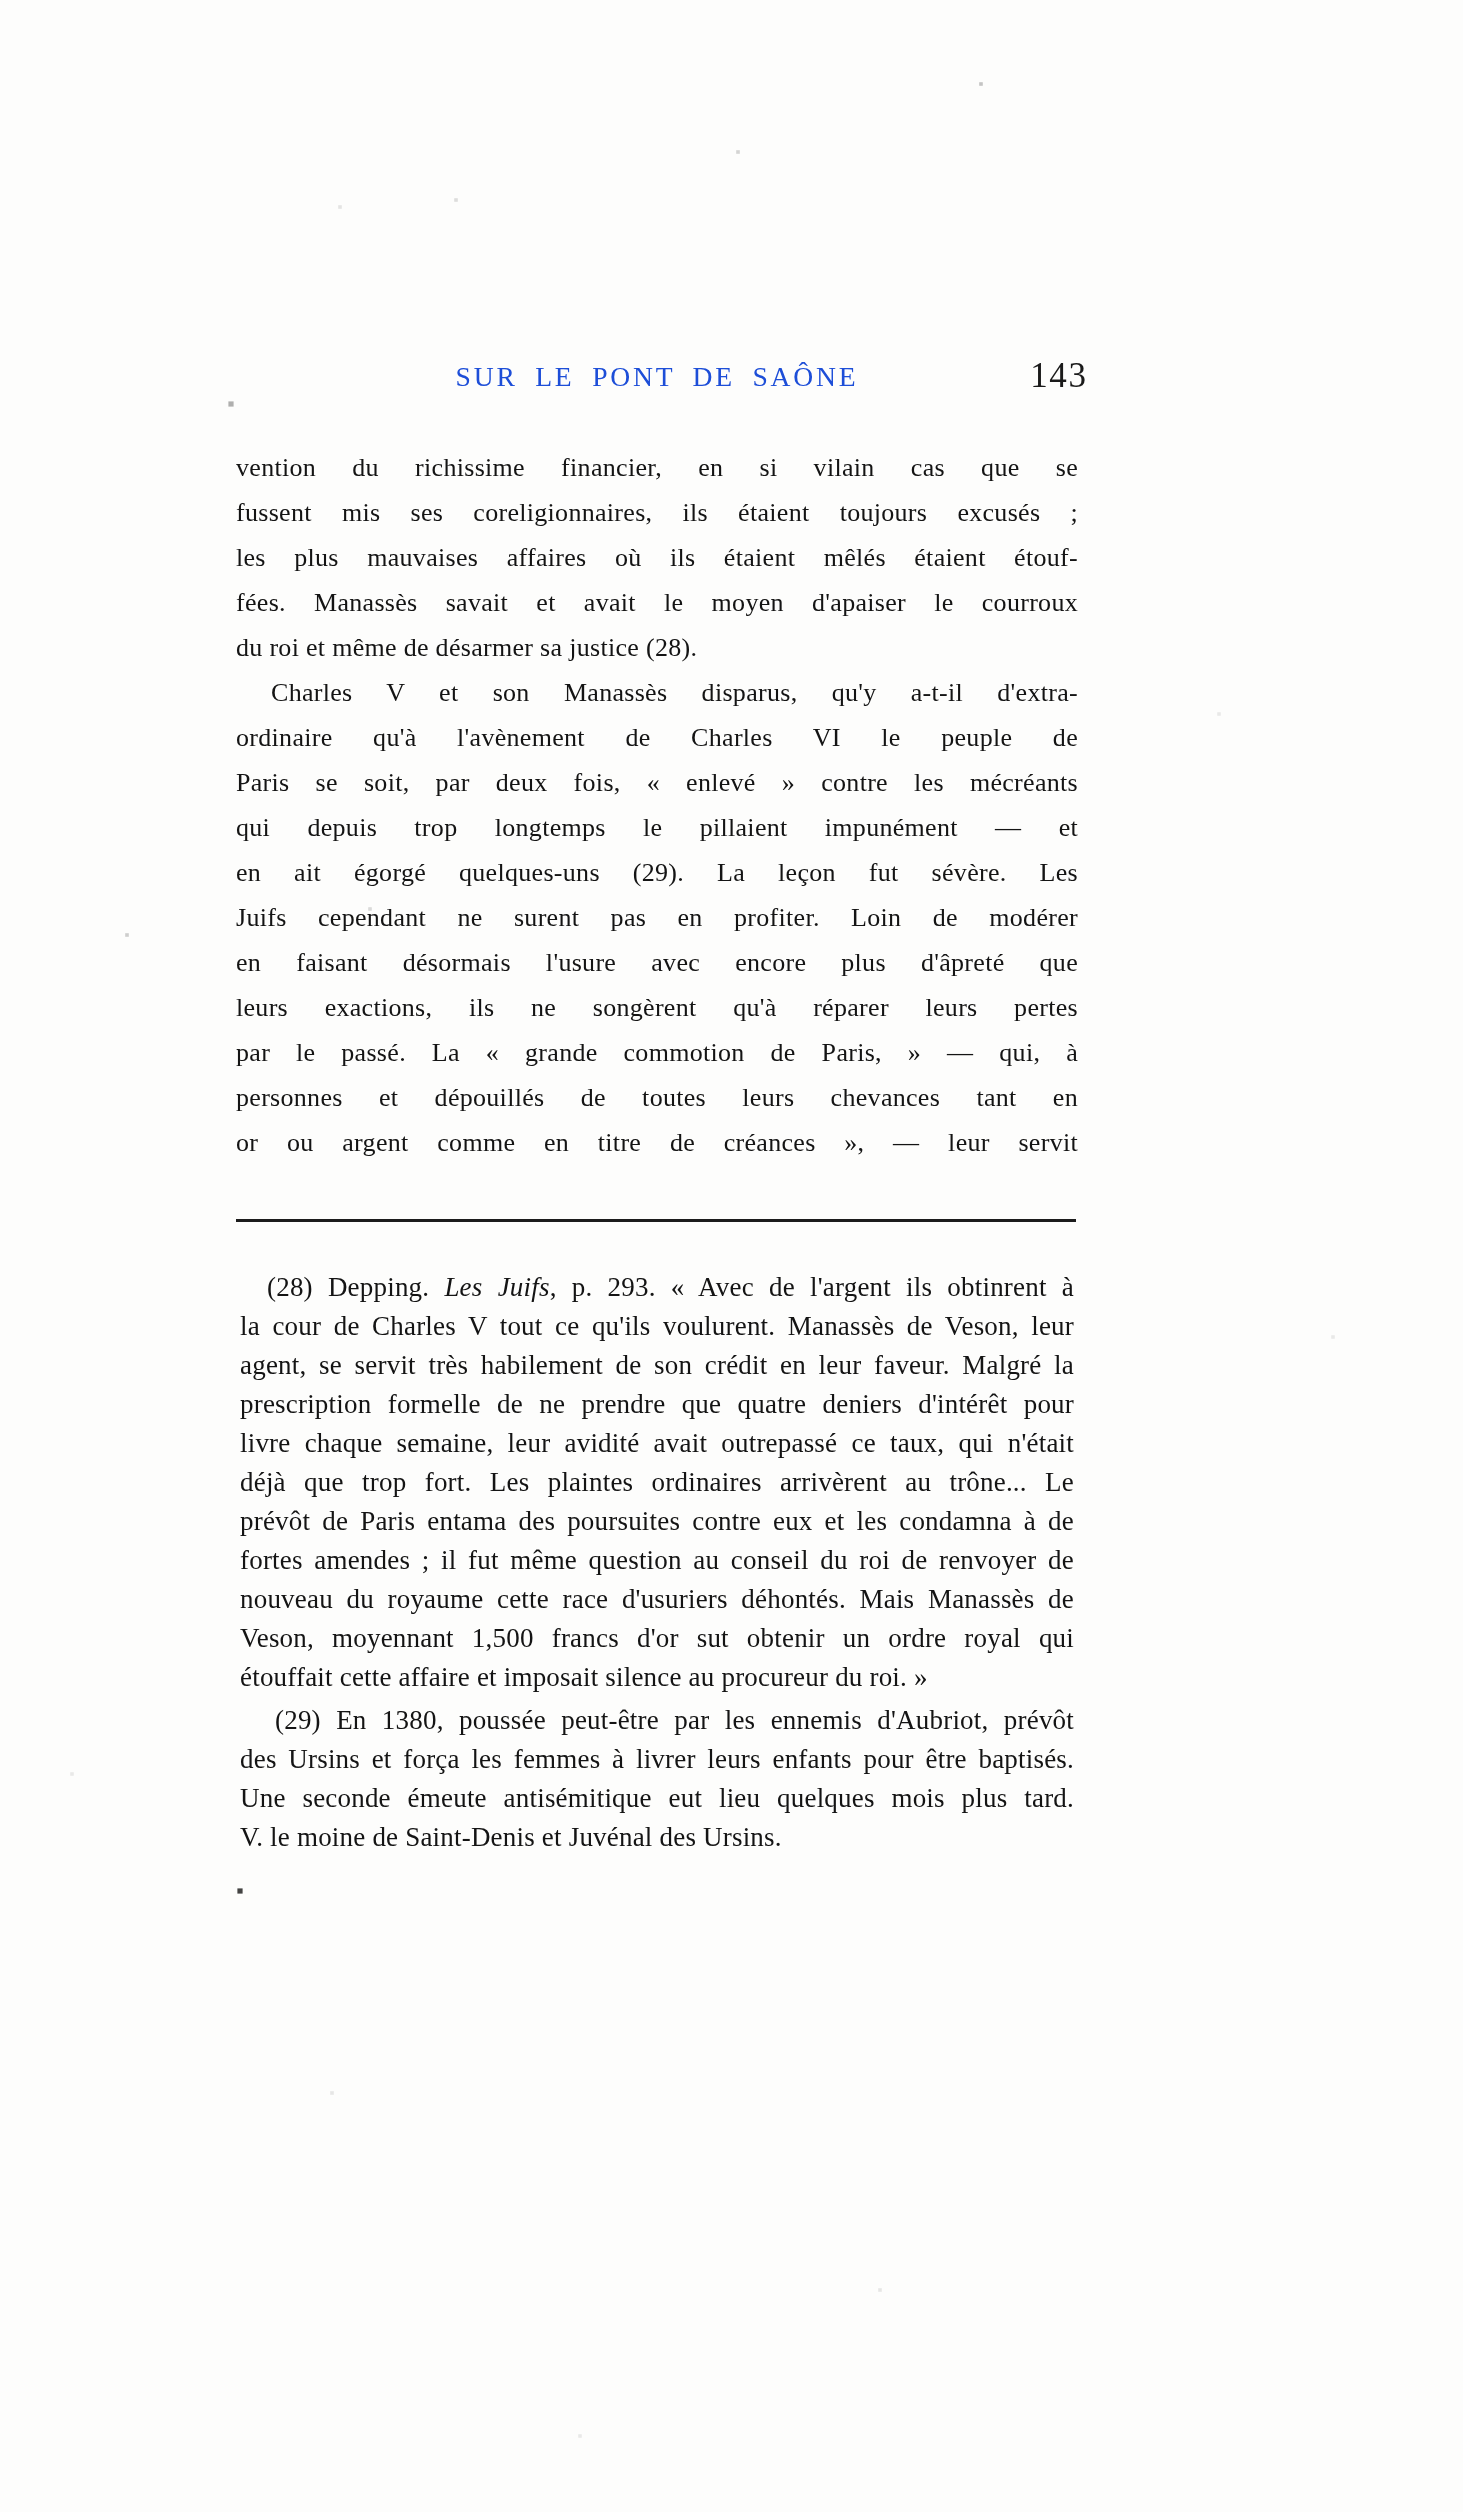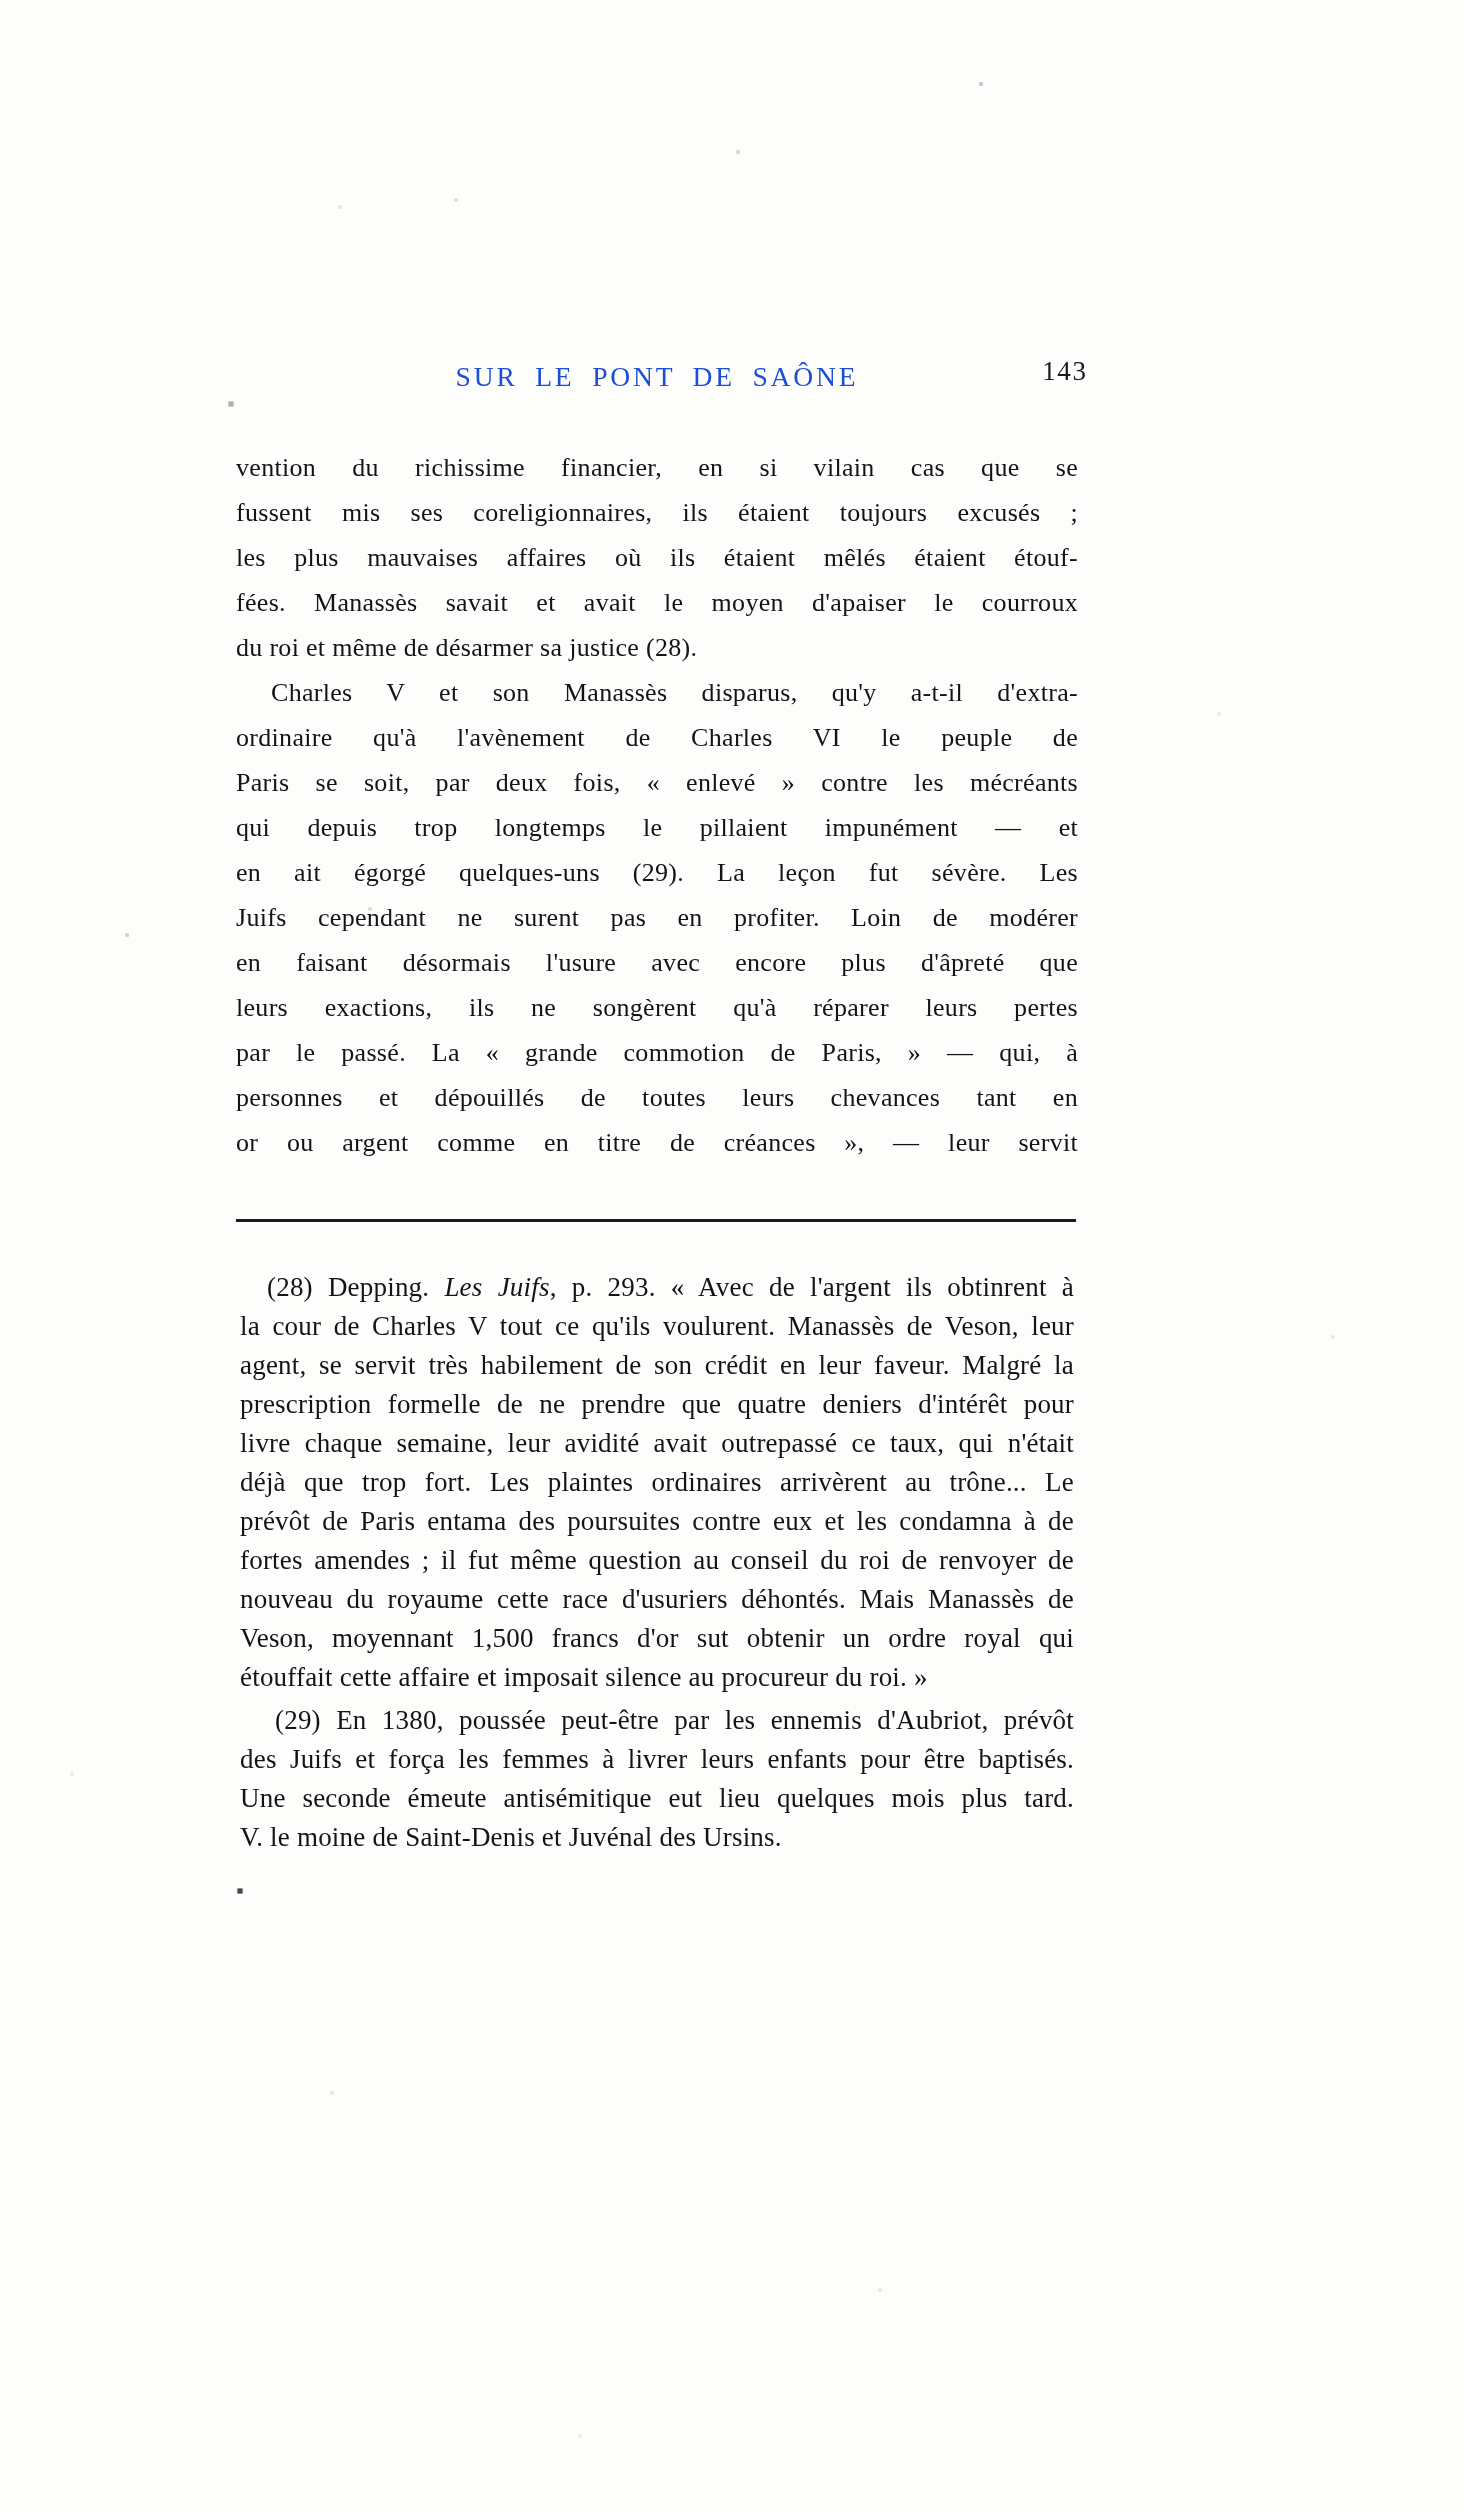--- a/index.html
+++ b/index.html
@@ -32,21 +32,21 @@
     transform: translateX(-50%);
     font-size: 27.6px;
     letter-spacing: 2.8px;
     word-spacing: 7.9px;
     white-space: nowrap;
     color: #1d4ed8;
   }
   .page-number {
     position: absolute;
     right: -9.5px; top: 0;
-    font-size: 27px;
+    font-size: 35px;
     letter-spacing: 1.6px;
     color: #1a1a1a;
   }
   .body-text {
     position: absolute;
     left: 0; top: 421px;
     width: 100%;
     font-size: 26px;
     line-height: 45px;
     letter-spacing: 0.3px;
@@ -148,21 +148,21 @@
             <div class="line">déjà que trop fort. Les plaintes ordinaires arrivèrent au trône... Le</div>
             <div class="line">prévôt de Paris entama des poursuites contre eux et les condamna à de</div>
             <div class="line">fortes amendes ; il fut même question au conseil du roi de renvoyer de</div>
             <div class="line">nouveau du royaume cette race d'usuriers déhontés. Mais Manassès de</div>
             <div class="line">Veson, moyennant 1,500 francs d'or sut obtenir un ordre royal qui</div>
             <div class="line">étouffait cette affaire et imposait silence au procureur du roi. »</div>
           </div>
       </div>
       <div class="footnote indent-first no-stretch-last">
           <div class="line">(29) En 1380, poussée peut-être par les ennemis d'Aubriot, prévôt</div>
-          <div class="line">des Juifs et força les femmes à livrer leurs enfants pour être baptisés.</div>
+          <div class="line">des Ursins et força les femmes à livrer leurs enfants pour être baptisés.</div>
           <div class="line">Une seconde émeute antisémitique eut lieu quelques mois plus tard.</div>
           <div class="line">V. le moine de Saint-Denis et Juvénal des Ursins.</div>
         </div>
     </section>
 
   </div>
 </div>
 
 
 </body></html>

